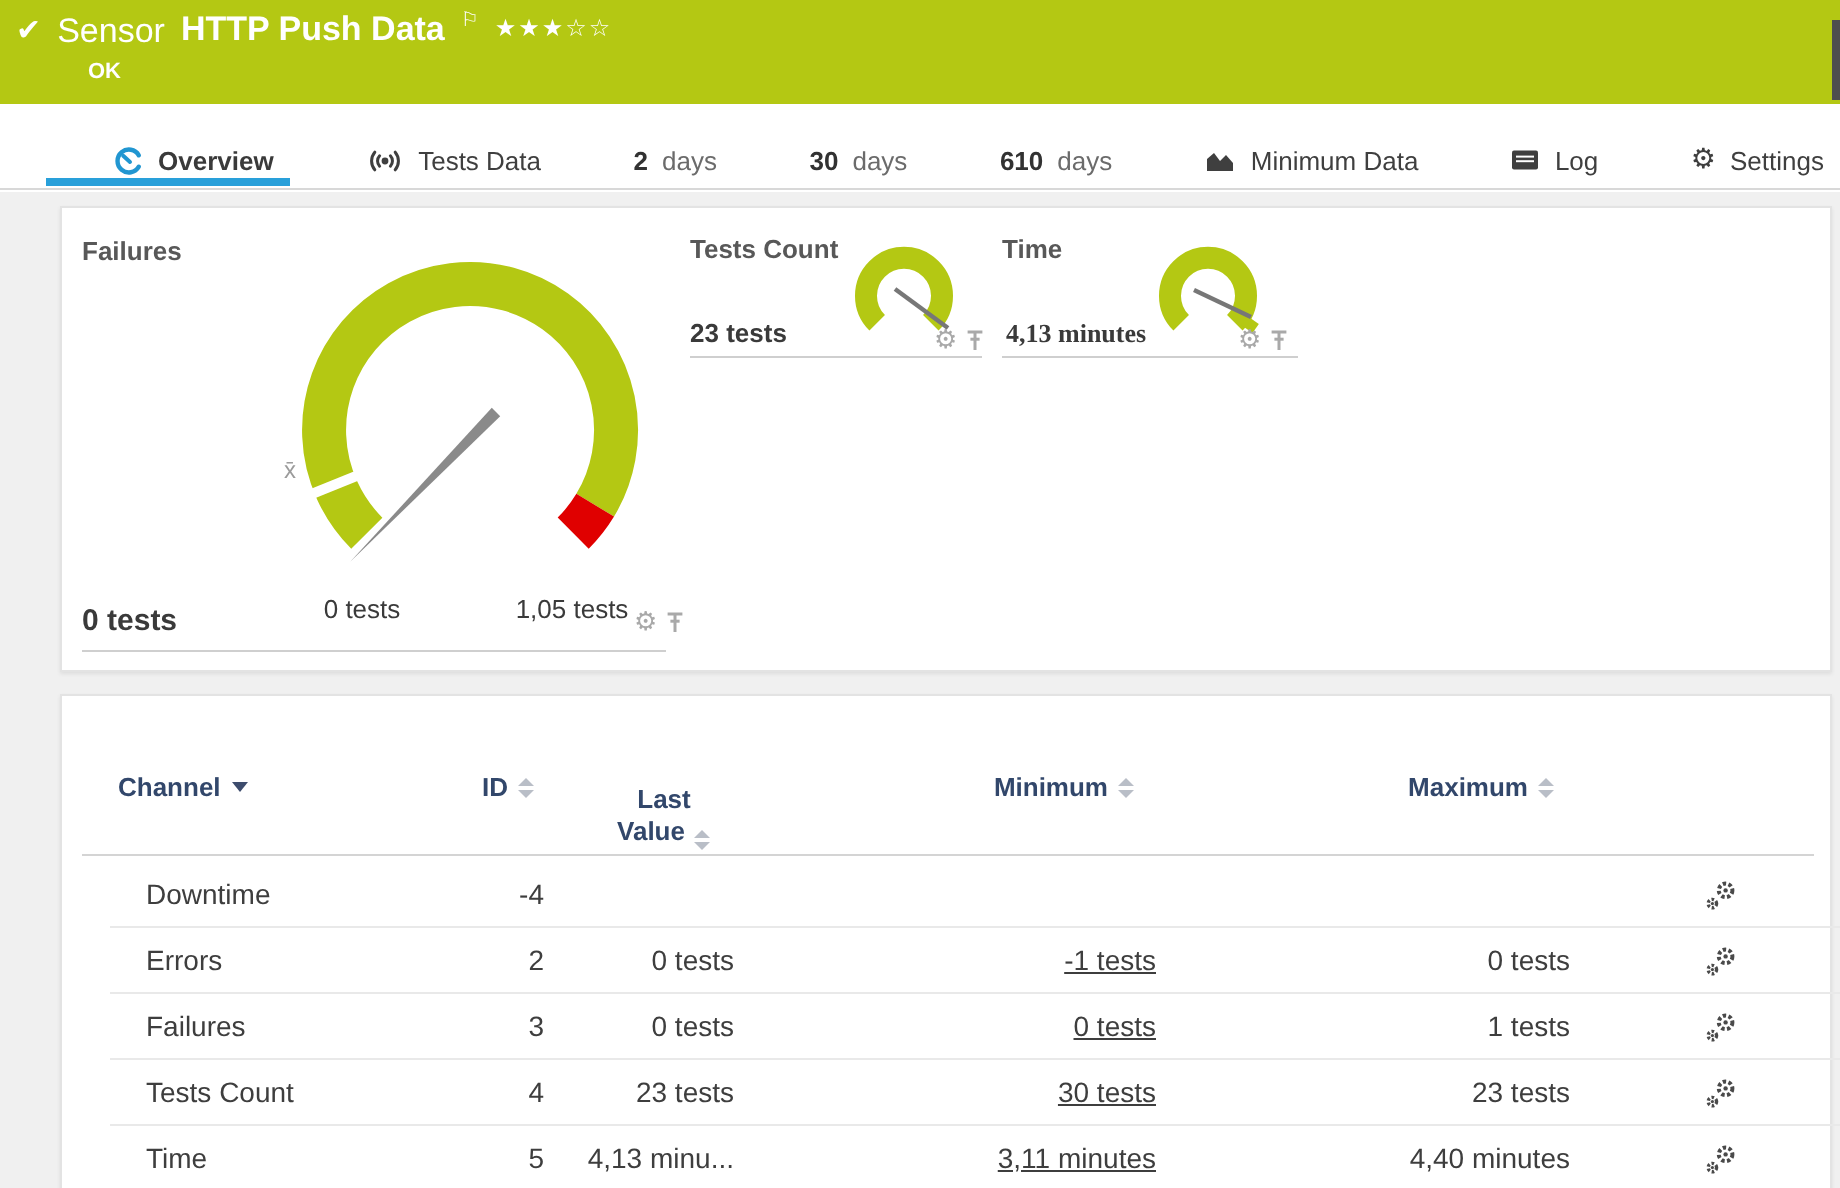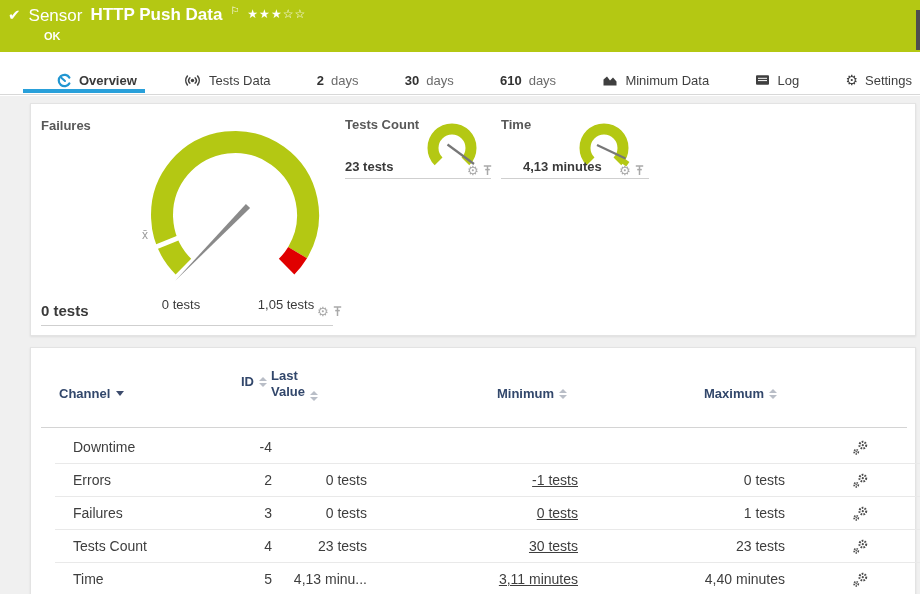--- a/index.html
+++ b/index.html
@@ -185,47 +185,47 @@
     </svg>
   </span>
   <div class="w-div" style="left:314px; top:74px; width:146px;"></div>
 
   <span class="w-label" style="left:470px; top:13px;">Time</span>
   <svg width="56" height="56" viewBox="0 0 56 56" style="position:absolute; left:547px; top:18px;">
     <path d="M 12.6 39.4 A 19 19 0 1 1 39.4 39.4" fill="none" stroke="#b4c813" stroke-width="11"></path>
     <rect x="43.5" y="37.5" width="7" height="5.5" fill="#b4c813" transform="rotate(35 47 40.2)"></rect>
     <line x1="19" y1="23" x2="47.5" y2="36.5" stroke="#777777" stroke-width="2.2"></line>
   </svg>
-  <span class="w-value" style="left:492px; top:55px;">4,13 minutes</span>
+  <span class="w-value" style="left:472px; top:55px;font-family:Liberation Serif, serif;">4,13 minutes</span>
   <span class="w-icons" style="left:588px; top:60px;">
     <span class="gear">⚙</span>
     <svg width="9" height="11" viewBox="0 0 9 11">
       <g stroke="#a9a9a9" stroke-width="1.5" fill="none">
         <line x1="0.8" y1="1" x2="8.2" y2="1"></line>
           <line x1="4.5" y1="1" x2="4.5" y2="10"></line>
           <line x1="2.2" y1="4.6" x2="6.8" y2="4.6"></line>
       </g>
     </svg>
   </span>
   <div class="w-div" style="left:470px; top:74px; width:148px;"></div>
 </div>
 
 <div class="panel panel2">
 
   <div class="th" style="left:28px; top:38px;">
     <span>Channel</span><i class="caret-down"></i>
   </div>
-  <div class="th flex-end" style="left:140px; top:26px; width:96px;">
+  <div class="th flex-end" style="left:140px; top:38px; width:96px;">
     <span>ID</span>
     <span class="sort">
         <i class="up"></i>
         <i class="down"></i>
       </span>
   </div>
-  <div class="th" style="left:240px; top:20px; width:122px; text-align:left;">
+  <div class="th" style="left:240px; top:44px; width:122px; text-align:center;">
     <div class="th-line">Last</div>
     <div class="th-line"><span>Value</span><span class="sort">
           <i class="up"></i>
           <i class="down"></i>
         </span></div>
   </div>
   <div class="th flex-end" style="left:400px; top:38px; width:136px;">
     <span>Minimum</span>
     <span class="sort">
         <i class="up"></i>

